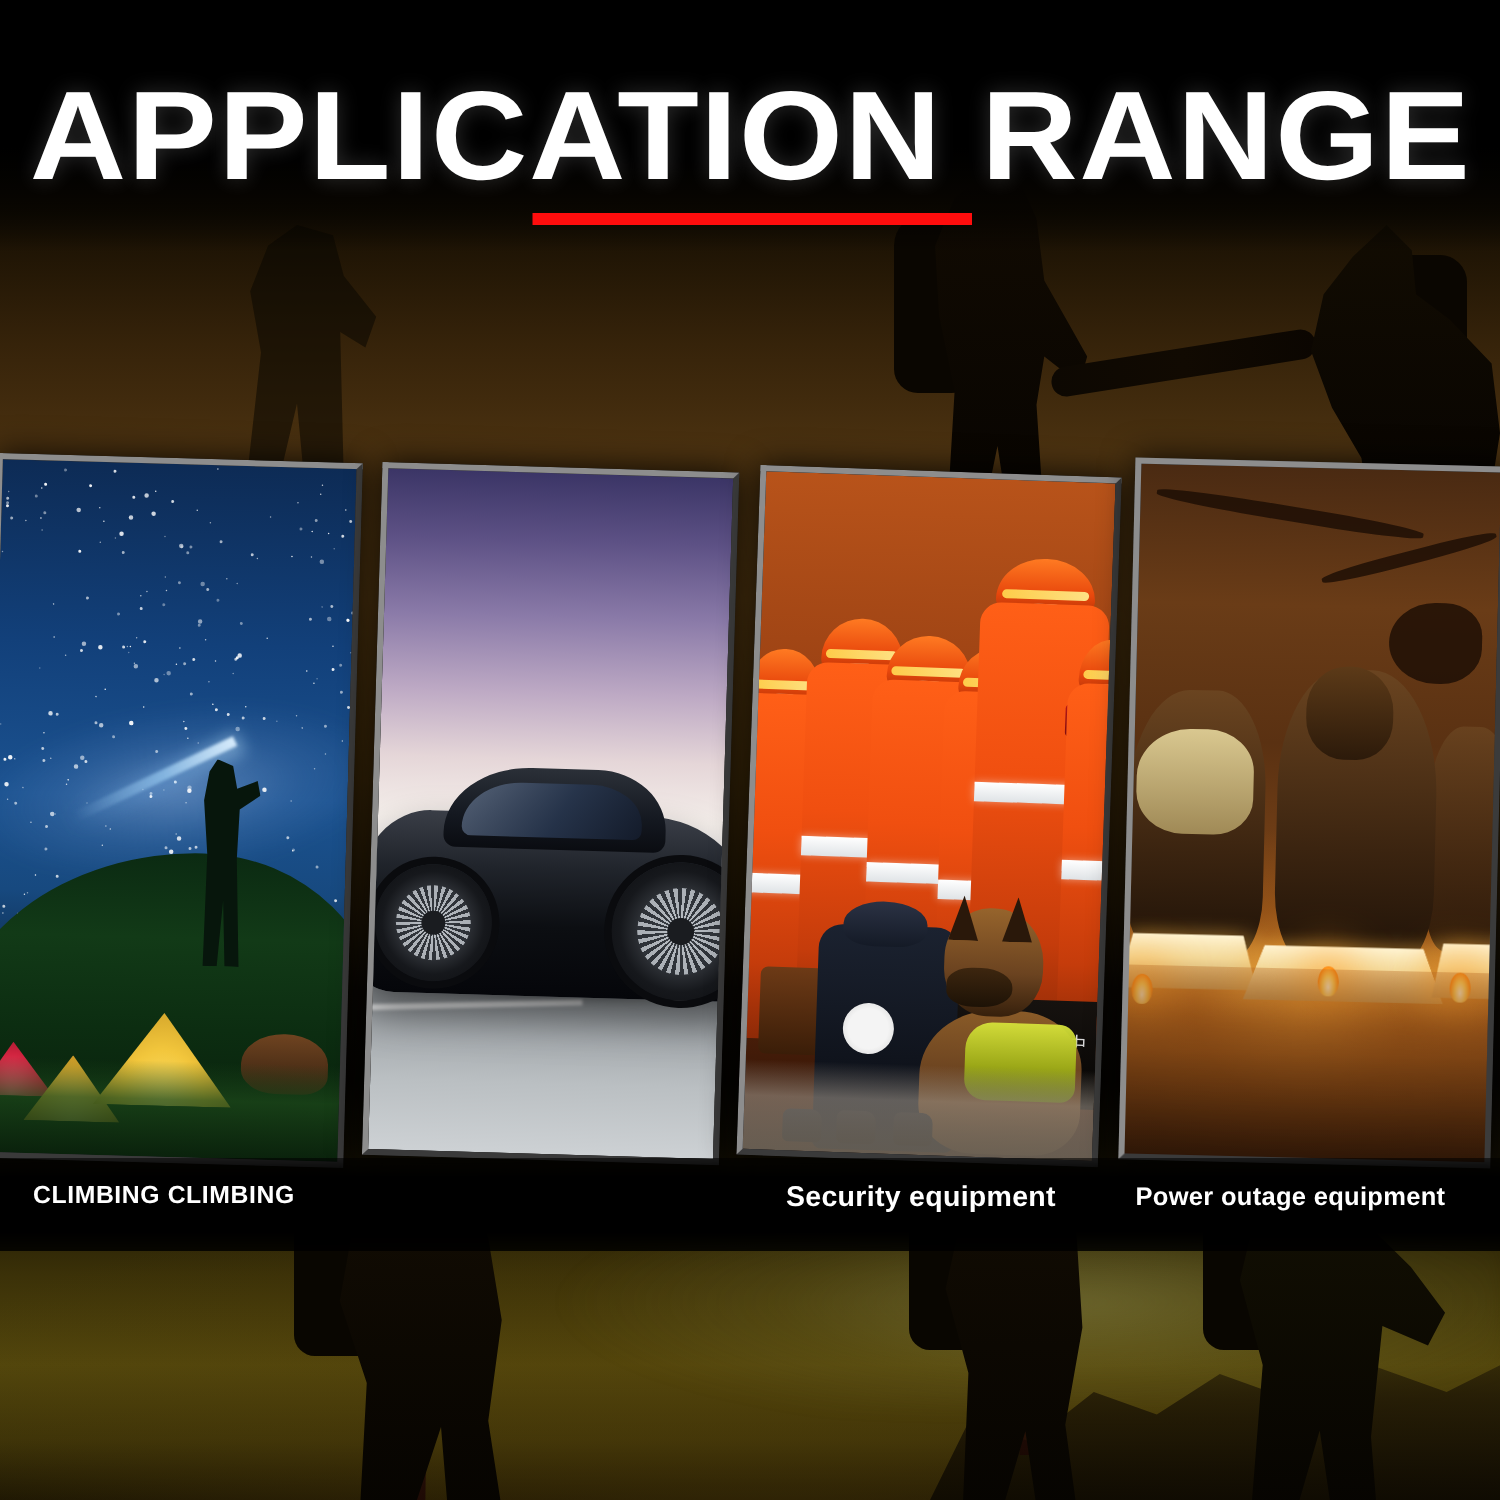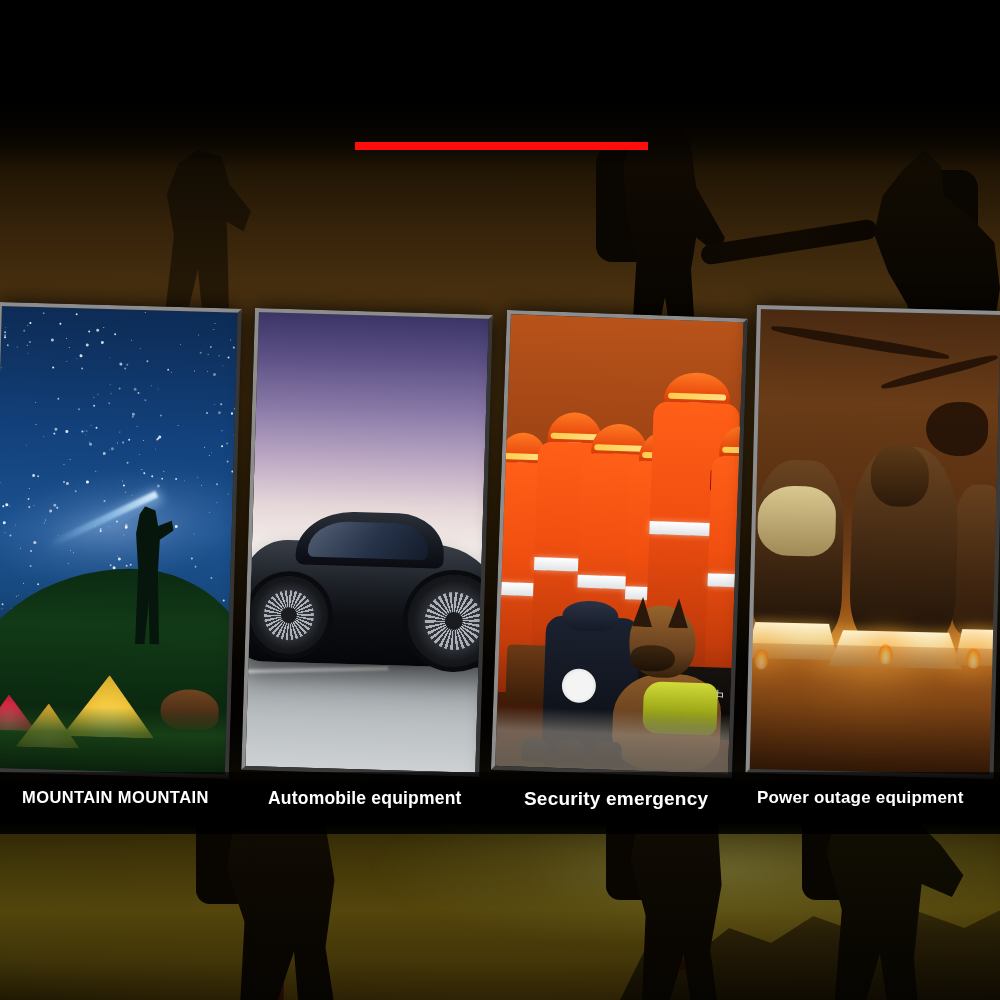--- a/index.html
+++ b/index.html
@@ -409,20 +409,23 @@
   <div class="hiker h1"></div>
   <div class="hiker h2-pack"></div>
   <div class="hiker h2-red"></div>
   <div class="hiker h2"></div>
   <div class="hiker h3-pack"></div>
   <div class="hiker h3-red"></div>
   <div class="hiker h3"></div>
 
   <div class="top-fade"></div>
 
+  <div class="title-wrap">
+    <div class="title">APPLICATION RANGE</div>
+  </div>
   <div class="title-rule"></div>
 
   <div class="panel" id="p1">
     <div class="img">
       <div class="sky-night"></div>
       <div class="milkyway"></div>
       <div class="stars" id="stars1">
           <i style="left:3.66%;top:48.98%;width:1px;height:1px;opacity:0.59"></i>
           <i style="left:77.67%;top:59.94%;width:2px;height:2px;opacity:0.65"></i>
           <i style="left:24.42%;top:3.21%;width:2px;height:2px;opacity:0.92"></i>
@@ -802,18 +805,17 @@
       <div class="book b3"></div>
       <div class="flame f2"></div>
       <div class="flame f1"></div>
       <div class="flame f3"></div>
       <div class="floor4"></div>
     </div>
     <div class="frame"></div>
   </div>
 
   <div class="caption-band"></div>
-  <div class="caption" id="cap1">MOUNTAIN  MOUNTAIN</div>
-  <div class="caption" id="cap2">Automobile equipment</div>
-  <div class="caption" id="cap3">Security emergency</div>
+  <div class="caption" id="cap1">CLIMBING  CLIMBING</div>
+  <div class="caption" id="cap3">Security equipment</div>
   <div class="caption" id="cap4">Power outage equipment</div>
 
 </div>
 
 </body></html>

